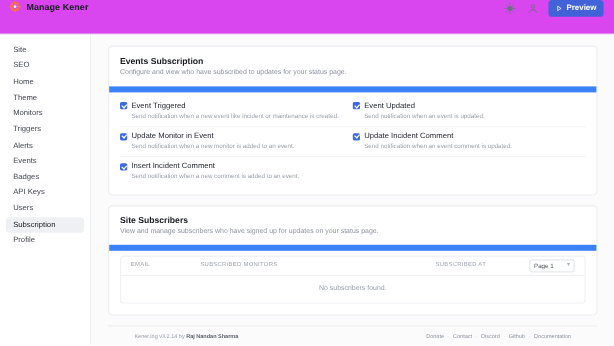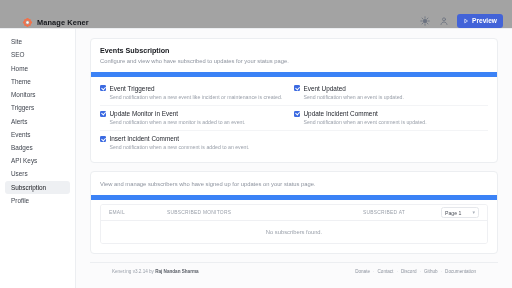--- a/index.html
+++ b/index.html
@@ -7,24 +7,24 @@
     width: 512px; height: 288px;
     font-family: "Liberation Sans", sans-serif;
     background: #ffffff;
     overflow: hidden;
   }
   .app { width: 512px; height: 288px; display: flex; flex-direction: column; background:#fff; }
 
   
   .topbar {
     height: 29px; flex: 0 0 29px;
-    display: flex; align-items: flex-end;
-    padding: 0 9px 0 22px;
+    display: flex; align-items: flex-start;
+    padding: 0 9px 0 7px;
     border-bottom: 1px solid #eceef1;
-    background: #a3a3a3;
+    background: #d946ef;
   }
   .brand { display: flex; align-items: center; gap: 4px; }
   .brand-mark { width: 11px; height: 11px; display:block; }
   .brand-title { font-size: 7.4px; font-weight: 700; color: #16181d; letter-spacing: .1px; }
   .topbar-right { margin-left: auto; display: flex; align-items: center; gap: 8px; }
   .icon-btn {
     width: 11px; height: 11px; display: flex; align-items: center; justify-content: center;
     color: #6b7280; cursor: pointer;
   }
   .icon-btn svg { display: block; }
@@ -252,20 +252,21 @@
             </div>
             <div class="cb-desc">Send notification when a new comment is added to an event.</div>
           </div>
 
           <div class="cb-item"></div>
         </div>
       </section>
 
       <section class="card">
         <div class="card-head">
+          <div class="card-title">Site Subscribers</div>
           <div class="card-sub">View and manage subscribers who have signed up for updates on your status page.</div>
         </div>
 
         <div class="tbl-wrap">
           <div class="tbl">
             <div class="tbl-head">
               <span class="th c1">EMAIL</span>
               <span class="th c2">SUBSCRIBED MONITORS</span>
               <span class="th c3">SUBSCRIBED AT</span>
               <div class="page-select">

